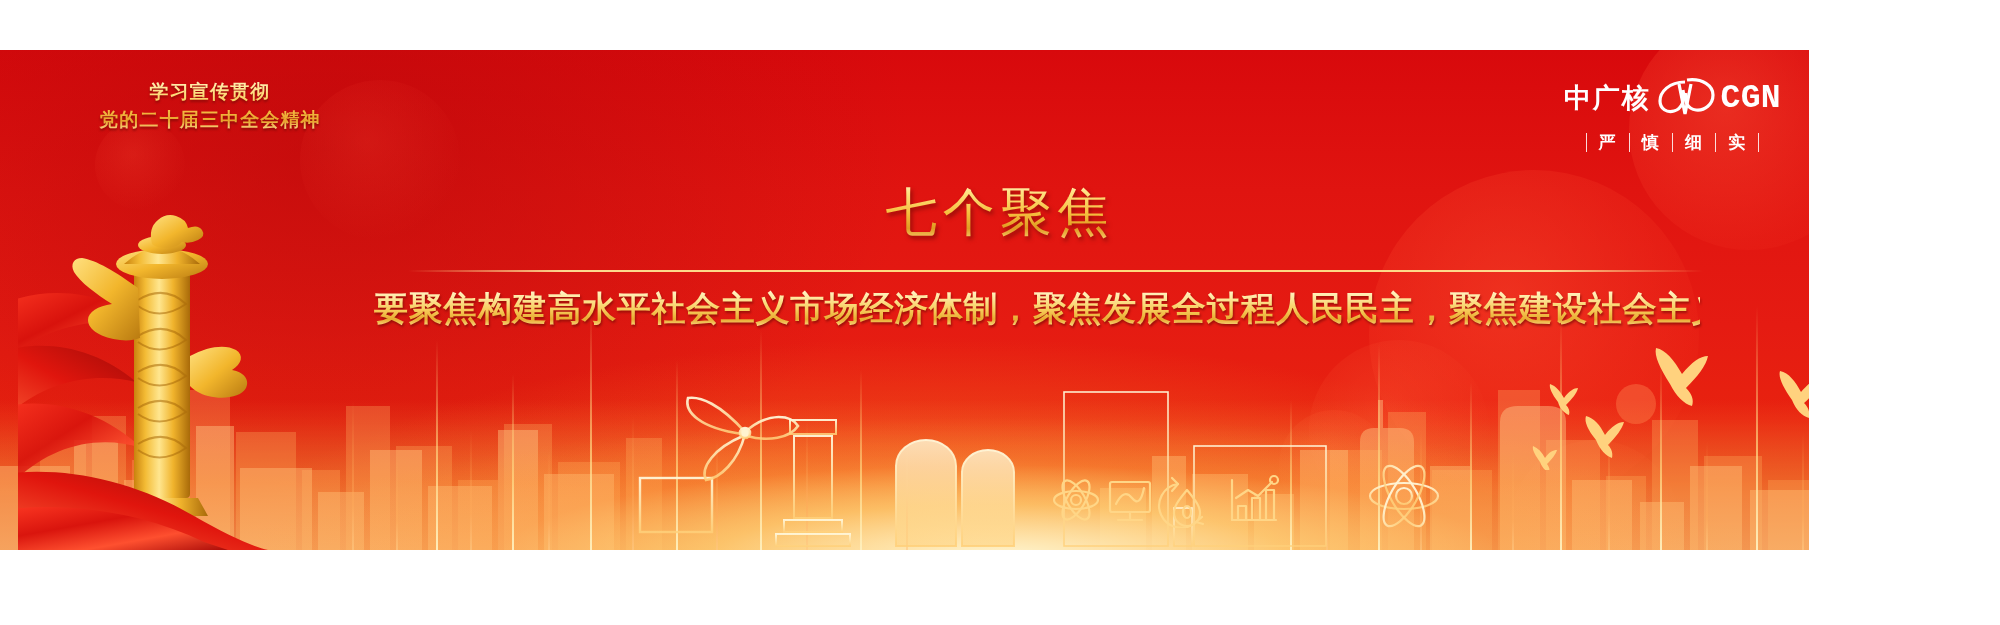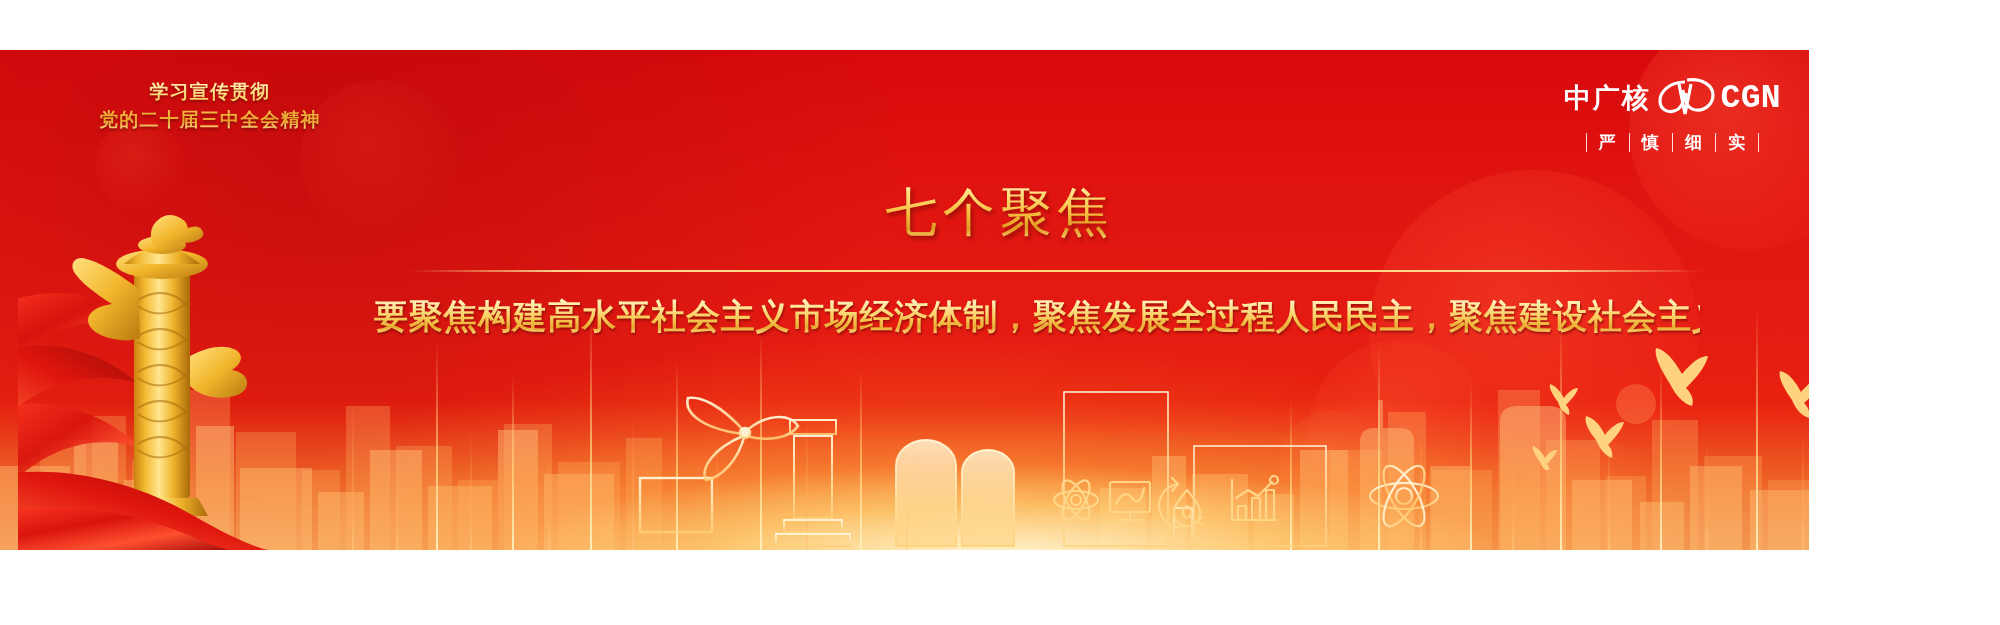--- a/index.html
+++ b/index.html
@@ -58,21 +58,21 @@
     filter:drop-shadow(2px 3px 2px rgba(120,8,4,.70));
     margin-top:24px;
   }
 
   #divider{
     position:absolute;left:408px;top:220px;width:1295px;height:2px;
     background:linear-gradient(90deg,rgba(255,214,110,0) 0%,rgba(255,228,150,.95) 12%,#ffd978 50%,rgba(255,228,150,.95) 88%,rgba(255,214,110,0) 100%);
   }
 
   #body-copy{
-    position:absolute;left:310px;top:244px;width:1390px;
+    position:absolute;left:310px;top:236px;width:1390px;
     font-size:34px;font-weight:700;line-height:45px;letter-spacing:.02em;
     background:linear-gradient(180deg,#fffbe6 0%,#ffeaa4 24%,#f8cd5c 52%,#e8ab30 74%,#ffe59c 94%,#c88a1c 100%);
     -webkit-background-clip:text;background-clip:text;color:transparent;
     filter:drop-shadow(1px 2px 1px rgba(125,10,5,.68));
   }
   #body-copy .ln{white-space:nowrap;}
   #body-copy .ln.first{text-indent:64px;}
 
   
   #logo{position:absolute;right:28px;top:26px;text-align:center;}

